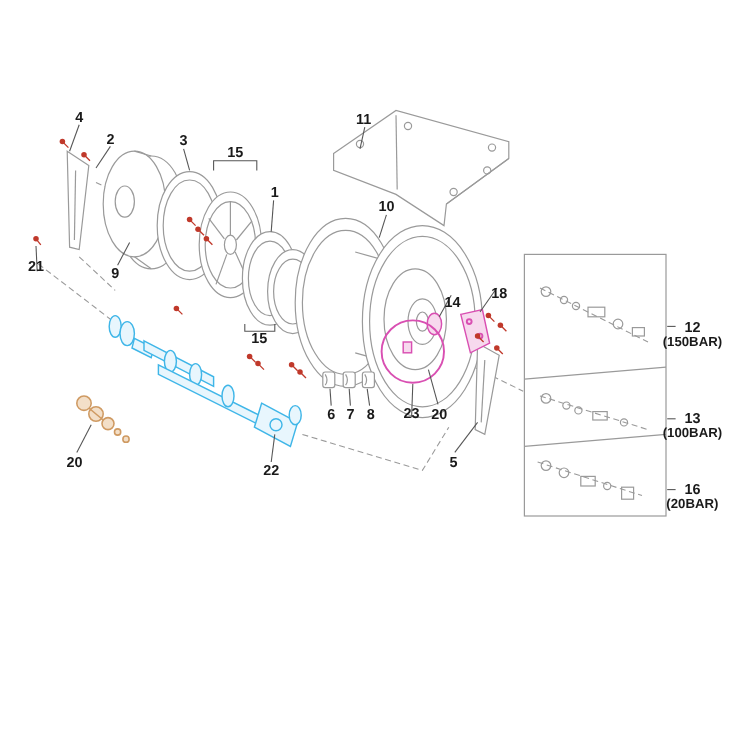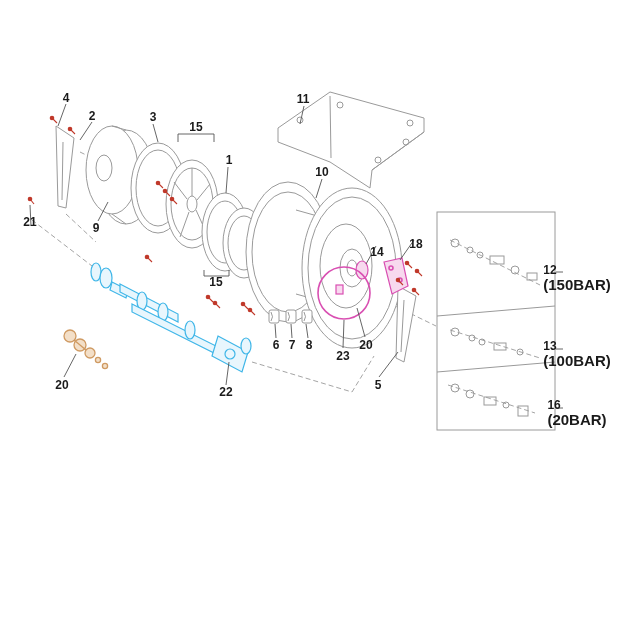--- a/index.html
+++ b/index.html
@@ -27,24 +27,24 @@
   .mgl {stroke:var(--highlight-magenta);fill:none;stroke-width:1.6;}
   .tn  {stroke:var(--highlight-tan);fill:#f3dfc8;stroke-width:1.3;}
   .sc  {fill:var(--screw-red);stroke:none;}
   .scl {stroke:var(--screw-red);stroke-width:1.1;}
   .callout{
     position:absolute;transform:translate(-50%,-50%);
     font-weight:bold;font-size:12px;color:var(--label);white-space:nowrap;
   }
   .callout-group{
     position:absolute;transform:translate(-50%,-50%);
-    color:var(--label);line-height:1.1;
+    text-align:center;color:var(--label);line-height:1.1;
   }
   .callout-group .num{font-weight:bold;font-size:12px;}
-  .callout-group .sub{font-weight:bold;font-size:15px;}
+  .callout-group .sub{font-weight:bold;font-size:11px;}
 </style>
 </head>
 <body>
 
 <div id="stage">
 
   <svg width="620" height="620" viewBox="0 0 620 620">
 
     <g>
       <line class="dash" x1="80" y1="152" x2="436" y2="326"></line>
@@ -298,19 +298,19 @@
     <div class="sub">(100BAR)</div>
   </div>
   <div class="callout-group" style="left:577px;top:414px">
     <div class="num">16</div>
     <div class="sub">(20BAR)</div>
   </div>
 
   <div class="callout" style="left:276px;top:345px">6</div>
   <div class="callout" style="left:292px;top:345px">7</div>
   <div class="callout" style="left:309px;top:345px">8</div>
-  <div class="callout" style="left:343px;top:356px">23</div>
+  <div class="callout" style="left:343px;top:344px">23</div>
   <div class="callout" style="left:366px;top:345px">20</div>
   <div class="callout" style="left:378px;top:385px">5</div>
   <div class="callout" style="left:62px;top:385px">20</div>
   <div class="callout" style="left:226px;top:392px">22</div>
 
 </div>
 
 </body></html>

